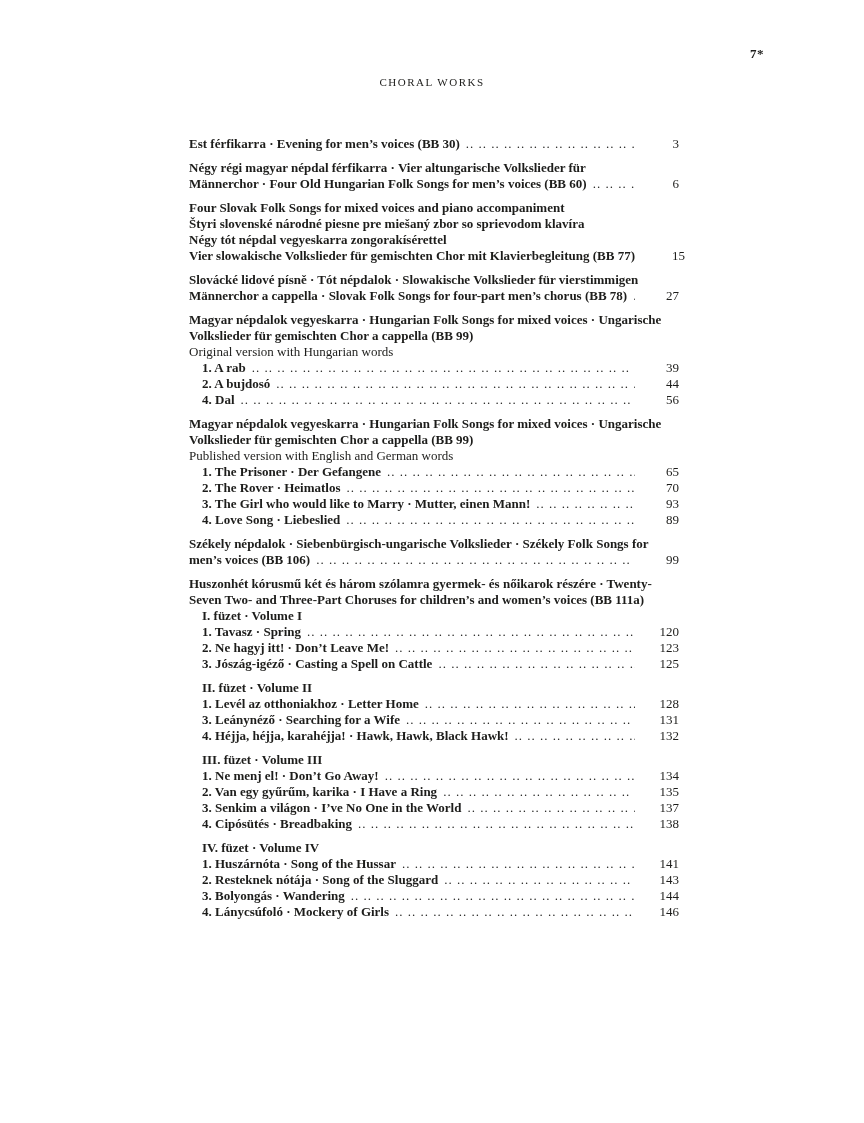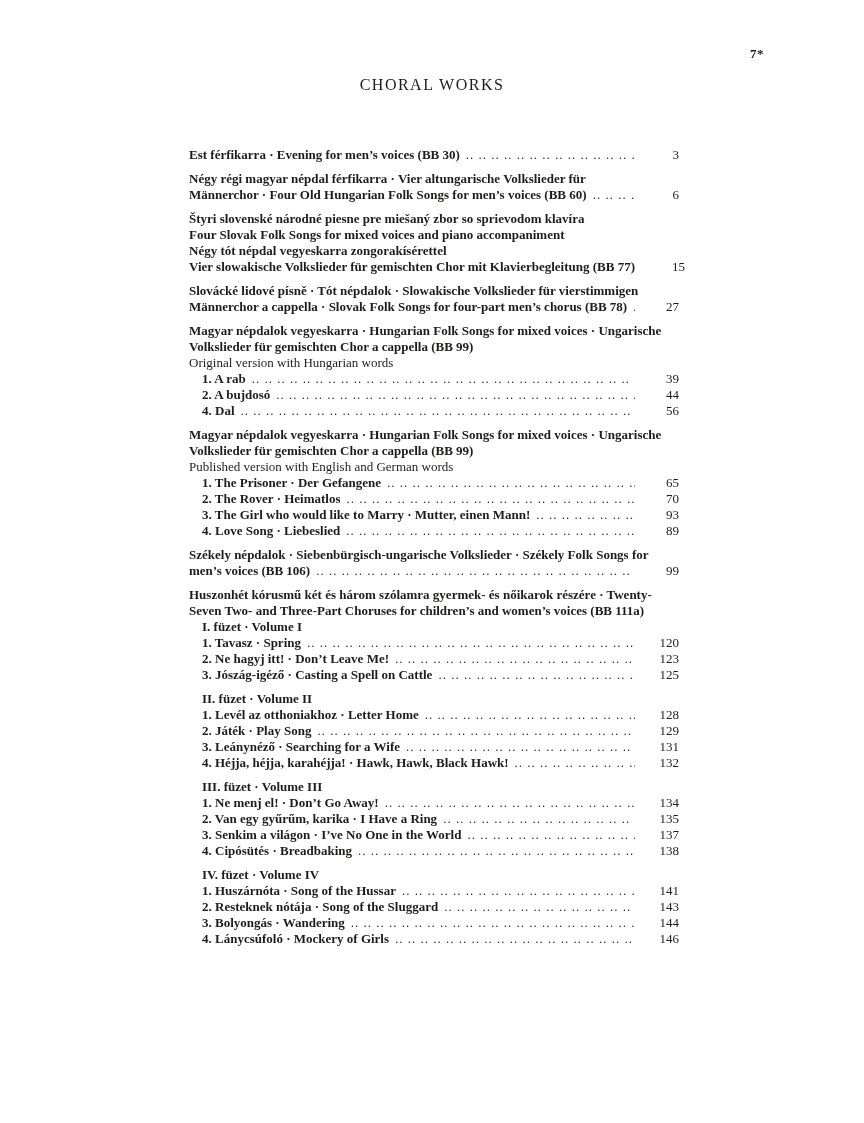--- a/index.html
+++ b/index.html
@@ -20,34 +20,34 @@
     font-weight: bold;
     letter-spacing: 0.5px;
   }
   .title {
     position: absolute;
     top: 76px;
     left: 0;
     width: 100%;
     margin: 0;
     text-align: center;
-    font-size: 16px;
+    font-size: 11px;
     font-weight: normal;
     letter-spacing: 1.5px;
   }
   .toc {
     position: absolute;
     left: 189px;
     top: 132px;
     width: 490px;
     font-size: 13px;
     line-height: 16px;
   }
   .block { margin-top: 8px; }
-  .block:first-child { margin-top: 15px; }
+  .block:first-child { margin-top: 4px; }
   .line { display: flex; align-items: baseline; }
   .line.gap { margin-top: 8px; align-items: flex-end; }
   .s-title .txt { font-weight: bold; }
   .s-item .txt, .s-volume .txt { padding-left: 13px; font-weight: bold; }
   .txt { white-space: nowrap; flex: 0 0 auto; }
   .leader {
     flex: 1 1 auto;
     min-width: 0;
     overflow: hidden;
     white-space: nowrap;
@@ -79,24 +79,24 @@
           <span class="txt">Négy régi magyar népdal férfikarra · Vier altungarische Volkslieder für</span>
         </div>
         <div class="line s-title">
           <span class="txt">Männerchor · Four Old Hungarian Folk Songs for men’s voices (BB 60)</span>
           <span class="leader"></span>
           <span class="pg">6</span>
         </div>
       </div>
       <div class="block">
         <div class="line s-title">
+          <span class="txt">Four Slovak Folk Songs for mixed voices and piano accompaniment</span>
+        </div>
+        <div class="line s-title">
           <span class="txt">Štyri slovenské národné piesne pre miešaný zbor so sprievodom klavíra</span>
-        </div>
-        <div class="line s-title">
-          <span class="txt">Four Slovak Folk Songs for mixed voices and piano accompaniment</span>
         </div>
         <div class="line s-title">
           <span class="txt">Négy tót népdal vegyeskarra zongorakísérettel</span>
         </div>
         <div class="line s-title">
           <span class="txt">Vier slowakische Volkslieder für gemischten Chor mit Klavierbegleitung (BB 77)</span>
           <span class="leader"></span>
           <span class="pg">15</span>
         </div>
       </div>
@@ -202,25 +202,20 @@
           <span class="leader"></span>
           <span class="pg">125</span>
         </div>
         <div class="line s-volume gap">
           <span class="txt">II. füzet · Volume II</span>
         </div>
         <div class="line s-item">
           <span class="txt">1. Levél az otthoniakhoz · Letter Home</span>
           <span class="leader"></span>
           <span class="pg">128</span>
-        </div>
-        <div class="line s-item">
-          <span class="txt">2. Játék · Play Song</span>
-          <span class="leader"></span>
-          <span class="pg">129</span>
         </div>
         <div class="line s-item">
           <span class="txt">3. Leánynéző · Searching for a Wife</span>
           <span class="leader"></span>
           <span class="pg">131</span>
         </div>
         <div class="line s-item">
           <span class="txt">4. Héjja, héjja, karahéjja! · Hawk, Hawk, Black Hawk!</span>
           <span class="leader"></span>
           <span class="pg">132</span>

